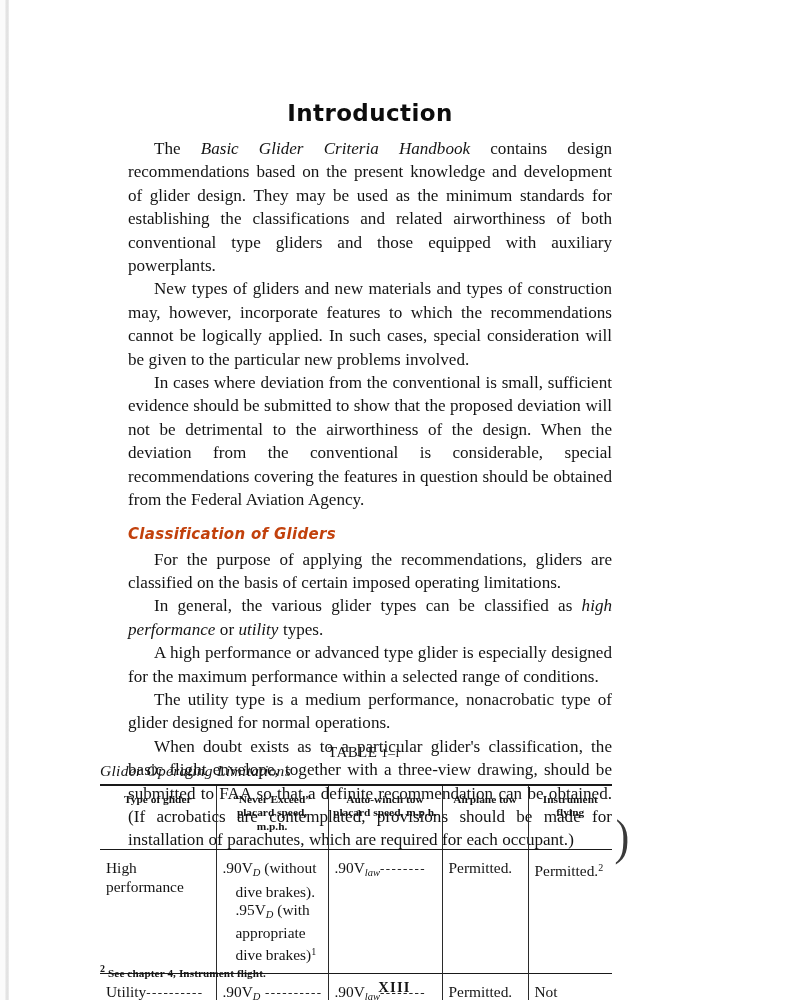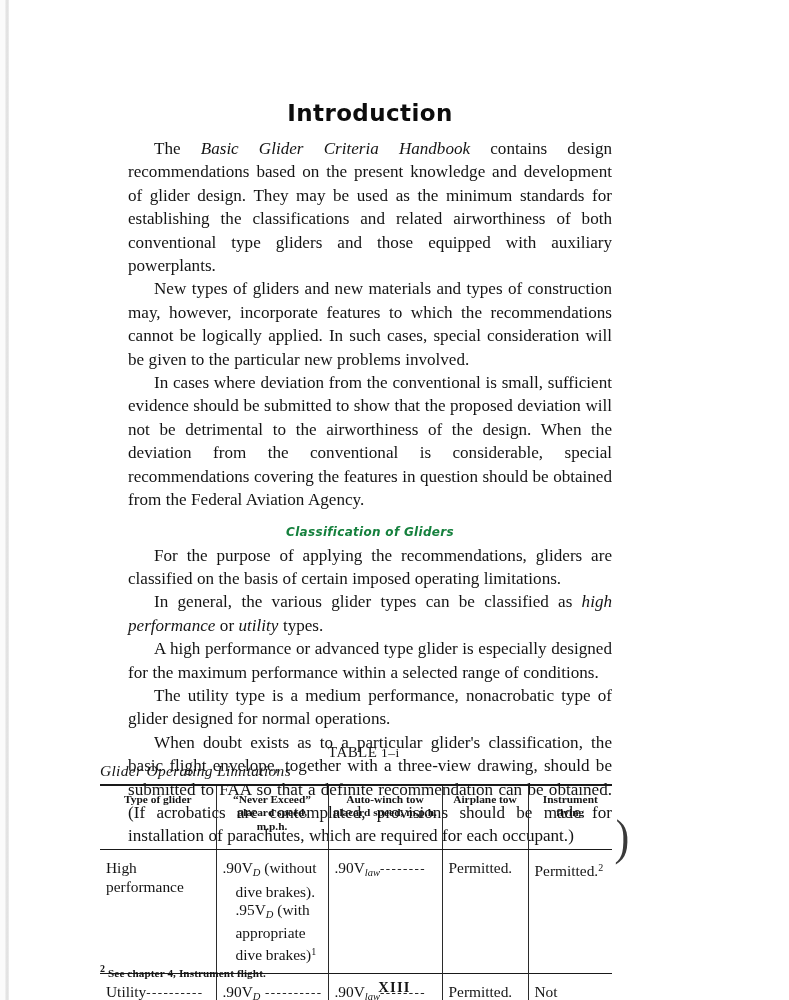--- a/index.html
+++ b/index.html
@@ -51,25 +51,24 @@
     font-size: 23px;
     letter-spacing: .4px;
     text-align: center;
     margin: 0 0 11px 0;
     color: #0d0d0d;
   }
   h2.subsection-title {
     font-family: "DejaVu Sans", "Liberation Sans", sans-serif;
     font-weight: bold;
     font-style: italic;
-    font-size: 12px;
+    font-size: 15px;
     letter-spacing: .3px;
-    text-align: center;
     margin: 13px 0 5px 0;
-    color: #15803d;
+    color: #c2410c;
   }
 
   p.para {
     margin: 0;
     font-size: 17.1px;
     line-height: 23.4px;
     text-align: justify;
     text-indent: 26px;
     text-justify: inter-word;
     word-spacing: .2px;

